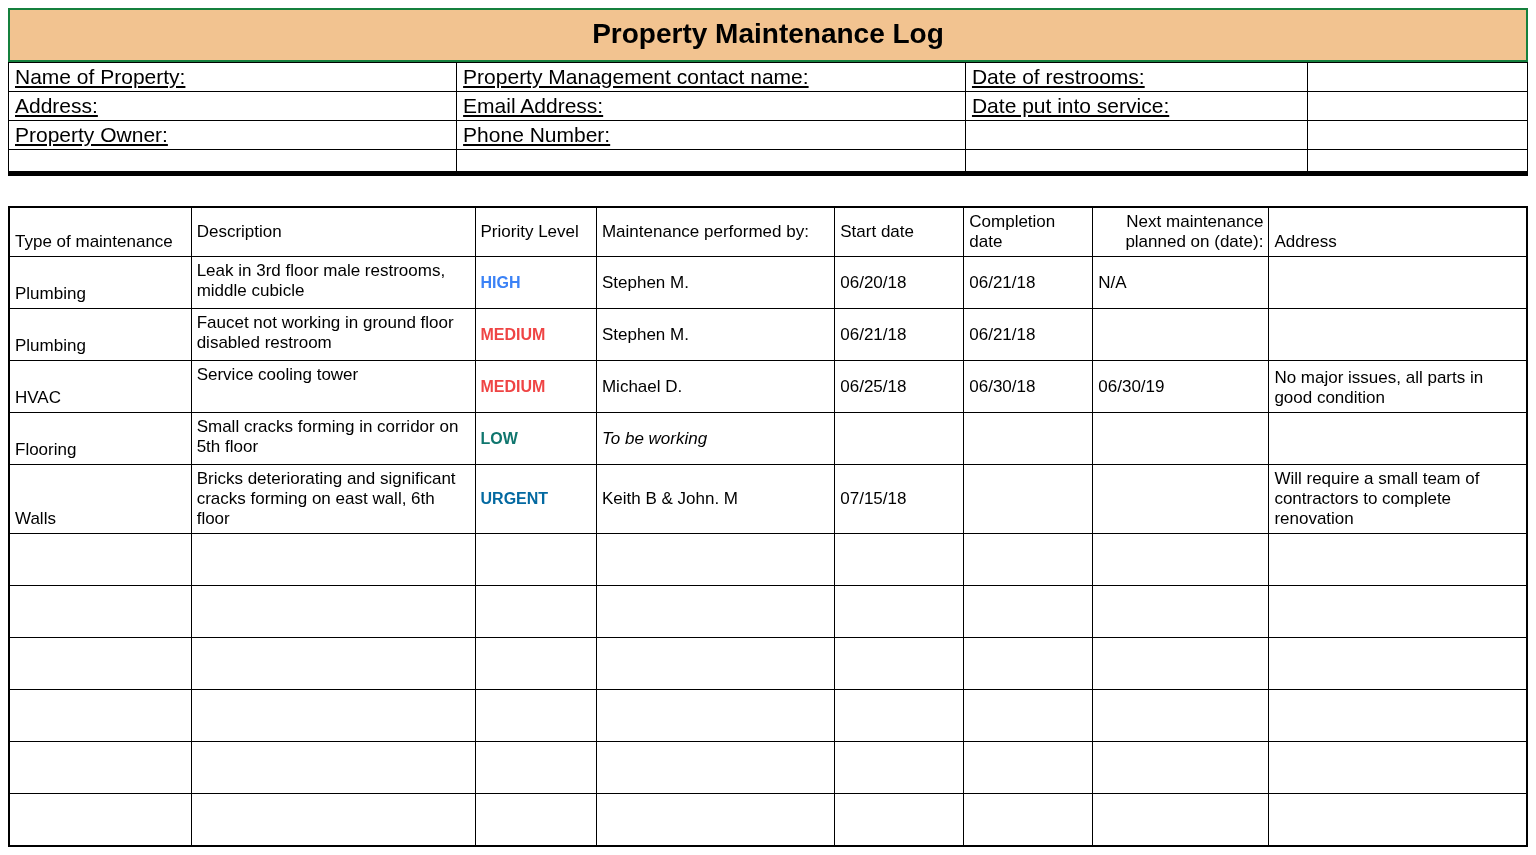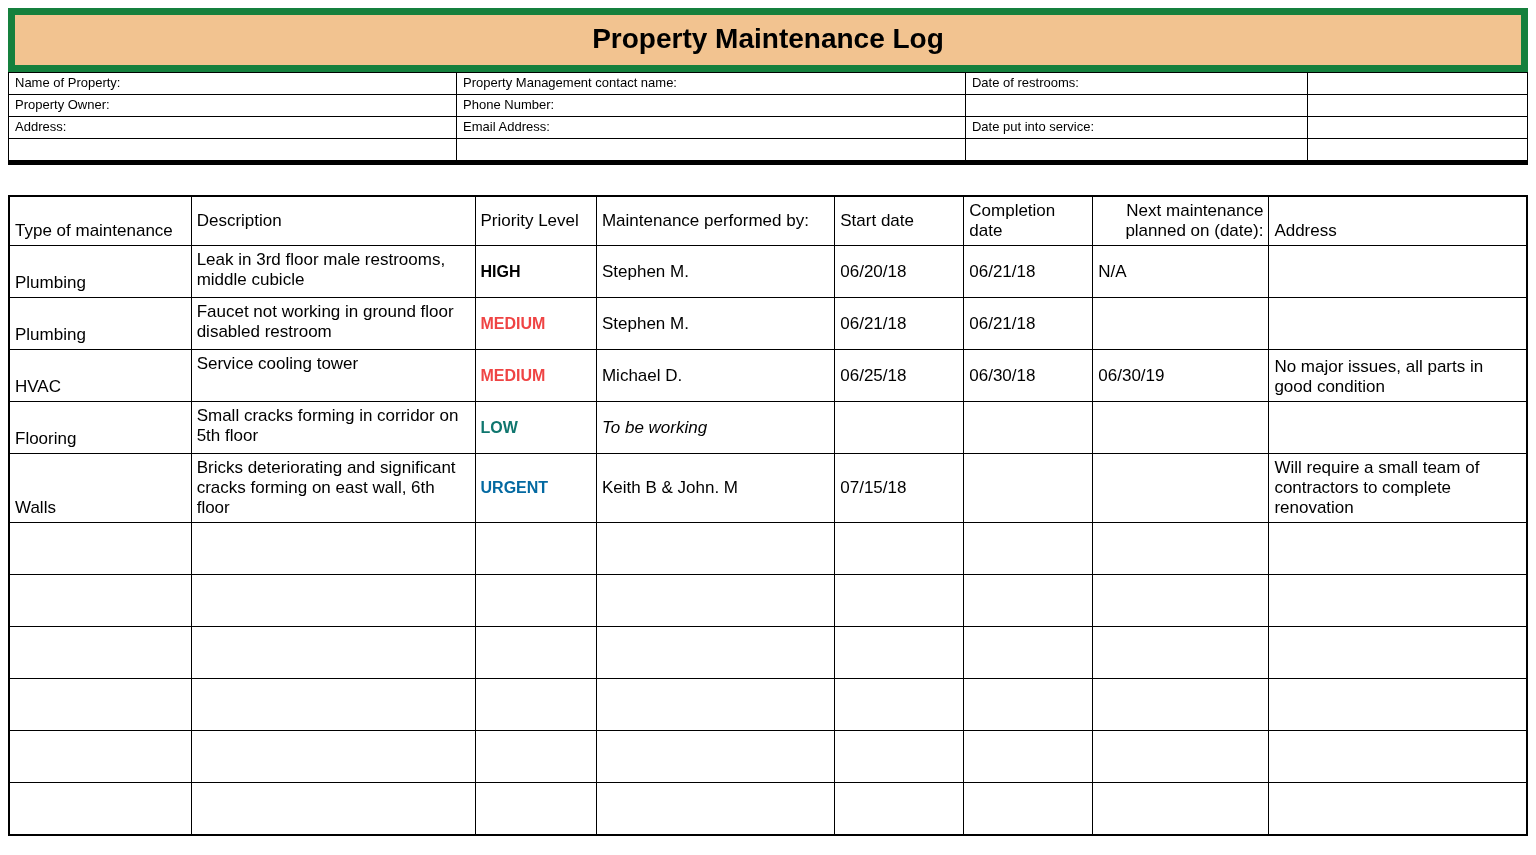--- a/index.html
+++ b/index.html
@@ -6,37 +6,38 @@
   body {
     margin: 0;
     padding: 8px;
     font-family: Arial, Helvetica, sans-serif;
     background: #ffffff;
     color: #000;
     font-size: 17px;
   }
   .title-bar {
     background: #f2c390;
-    border: 7px solid #15803d;
+    border: 2px solid #15803d;
     text-align: center;
     font-size: 28px;
     font-weight: bold;
     padding: 8px 0 10px 0;
   }
   .info-table {
     width: 100%;
     border-collapse: collapse;
     margin-top: 0;
   }
   .info-table td {
     border: 1px solid #000;
     padding: 2px 6px;
     height: 22px;
     vertical-align: top;
-    font-size: 13px;
+    font-size: 21px;
+    text-decoration: underline;
   }
   .info-table .col-a { width: 29.5%; }
   .info-table .col-b { width: 33.5%; }
   .info-table .col-c { width: 22.5%; }
   .info-table .col-d { width: 14.5%; }
   .info-bottom-border {
     height: 5px;
     background: #000;
     margin-top: -1px;
   }
@@ -63,49 +64,49 @@
   }
   .c-type   { width: 12%; vertical-align: bottom !important; }
   .c-desc   { width: 18.7%; }
   .c-prio   { width: 8%; text-align: center; vertical-align: middle !important; }
   .c-by     { width: 15.7%; vertical-align: middle !important; }
   .c-start  { width: 8.5%; vertical-align: middle !important; }
   .c-comp   { width: 8.5%; vertical-align: middle !important; }
   .c-next   { width: 11.6%; vertical-align: middle !important; }
   .c-comm   { width: 17%; vertical-align: bottom !important; }
   .prio { font-weight: bold; font-size: 16px; }
-  .prio-HIGH   { color: #000000; }
+  .prio-HIGH   { color: #3b82f6; }
   .prio-MEDIUM { color: #ef4444; }
   .prio-LOW    { color: #0f766e; }
   .prio-URGENT { color: #0369a1; }
   .italic { font-style: italic; }
 </style>
 </head>
 <body>
 
 <div class="title-bar">Property Maintenance Log</div>
 
 <table class="info-table">
   <tbody id="info-body">
       <tr>
         <td class="col-a">Name of Property:</td>
         <td class="col-b">Property Management contact name:</td>
         <td class="col-c">Date of restrooms:</td>
         <td class="col-d"></td>
       </tr>
       <tr>
+        <td class="col-a">Address:</td>
+        <td class="col-b">Email Address:</td>
+        <td class="col-c">Date put into service:</td>
+        <td class="col-d"></td>
+      </tr>
+      <tr>
         <td class="col-a">Property Owner:</td>
         <td class="col-b">Phone Number:</td>
         <td class="col-c"></td>
-        <td class="col-d"></td>
-      </tr>
-      <tr>
-        <td class="col-a">Address:</td>
-        <td class="col-b">Email Address:</td>
-        <td class="col-c">Date put into service:</td>
         <td class="col-d"></td>
       </tr>
       <tr>
         <td class="col-a"></td>
         <td class="col-b"></td>
         <td class="col-c"></td>
         <td class="col-d"></td>
       </tr>
     </tbody>
 </table>

